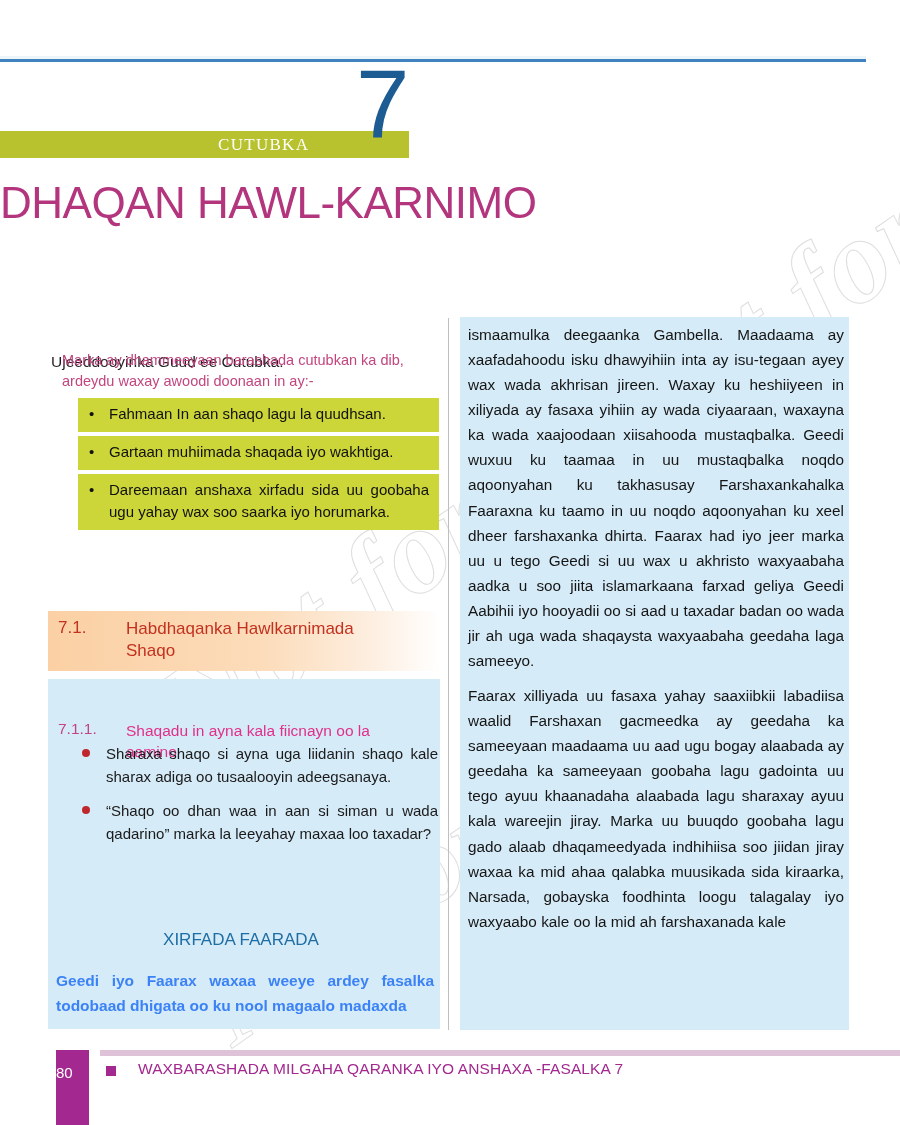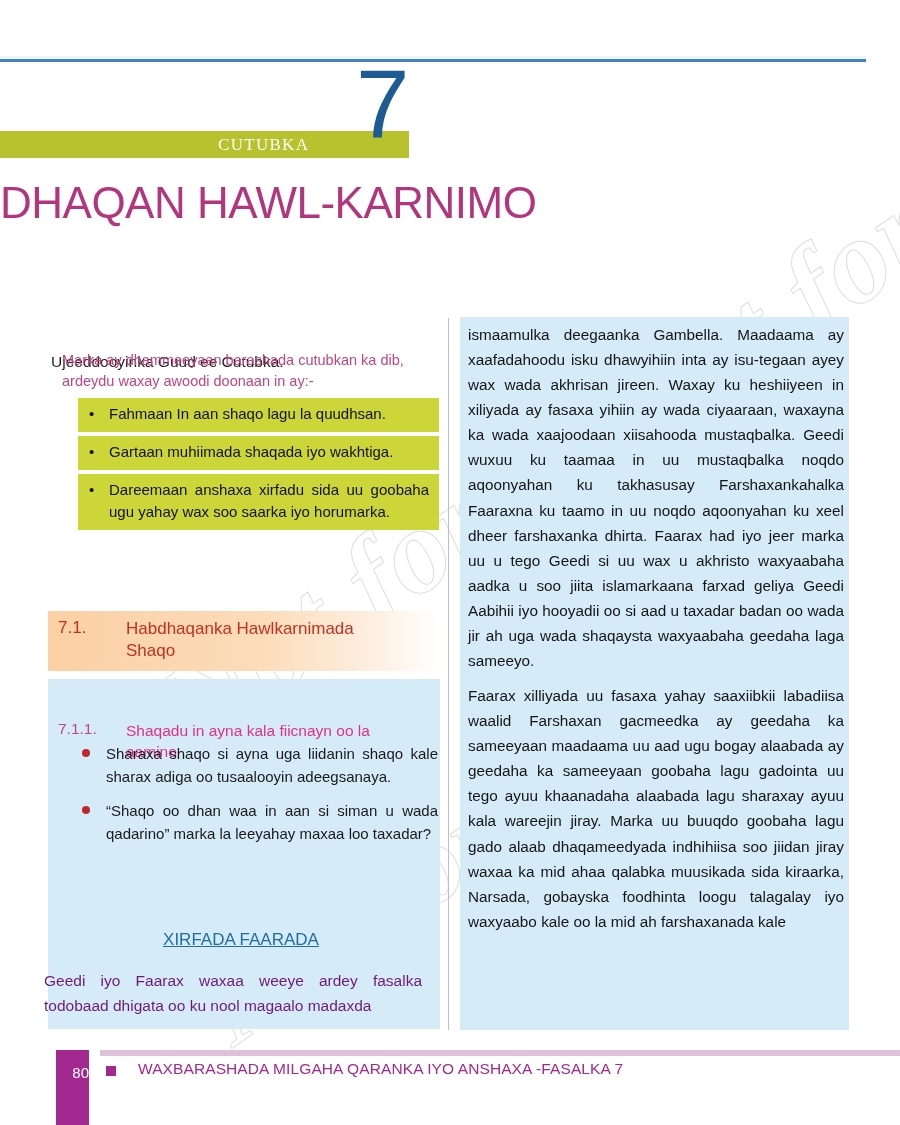--- a/index.html
+++ b/index.html
@@ -253,32 +253,32 @@
   }
 
   .xirfada {
     position: absolute;
     left: 48px;
     top: 930px;
     width: 386px;
     text-align: center;
     font-size: 17px;
     color: #1e6ea5;
-    text-decoration: underline;
   }
   .left-tail {
     position: absolute;
-    left: 44px;
+    left: 56px;
     top: 968px;
     width: 378px;
     font-size: 15.5px;
     line-height: 1.62;
-    color: #701a75;
+    color: #3b82f6;
     text-align: justify;
     text-align-last: left;
+    font-weight: bold;
   }
 
   
   .blue-box-right {
     position: absolute;
     left: 460px;
     top: 317px;
     width: 389px;
     height: 713px;
     background: #d6ebf8;
@@ -313,21 +313,21 @@
     left: 56px;
     top: 1050px;
     width: 33px;
     height: 75px;
     background: #a3288f;
   }
   .page-badge span {
     position: absolute;
     left: 0; right: 0;
     top: 14px;
-    text-align: right;
+    text-align: left;
     color: #ffffff;
     font-size: 15px;
   }
   .footer-square {
     position: absolute;
     left: 106px;
     top: 1066px;
     width: 10px;
     height: 10px;
     background: #a3288f;

